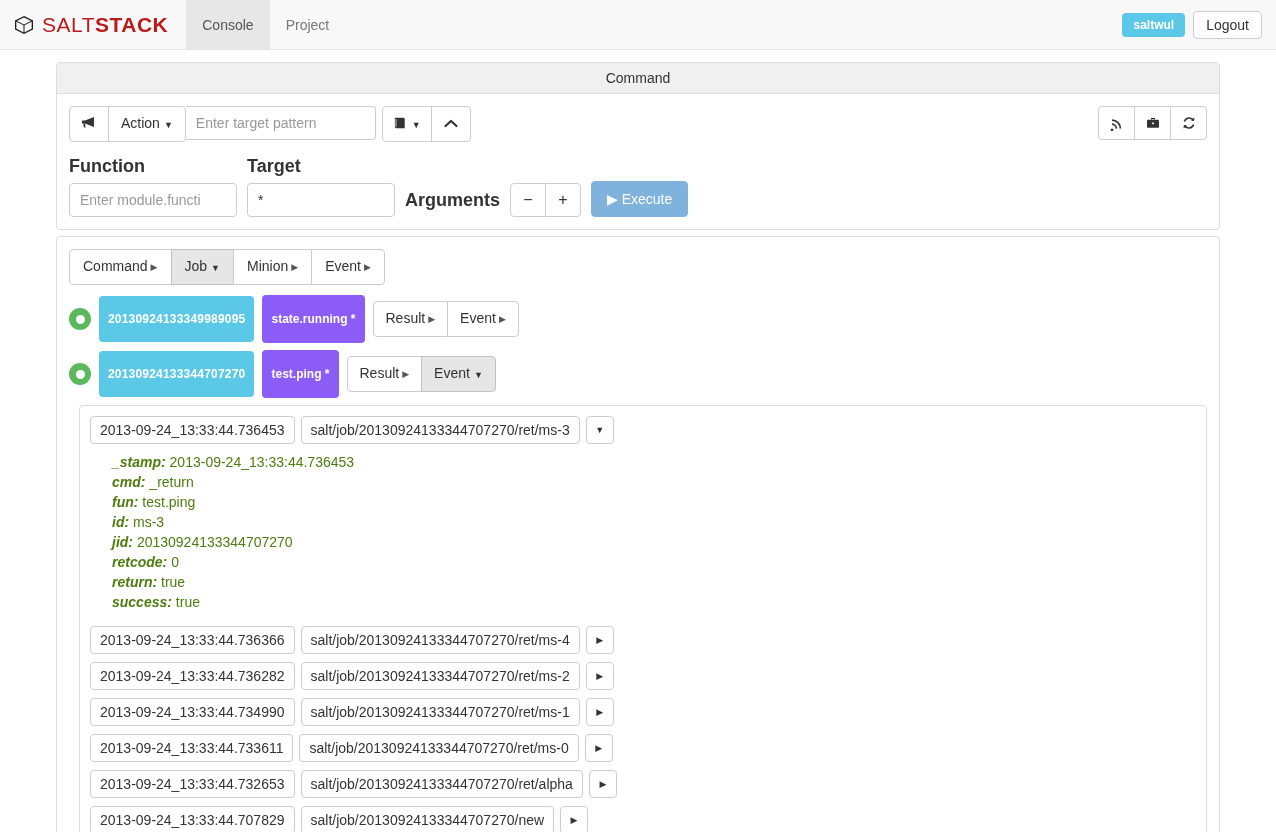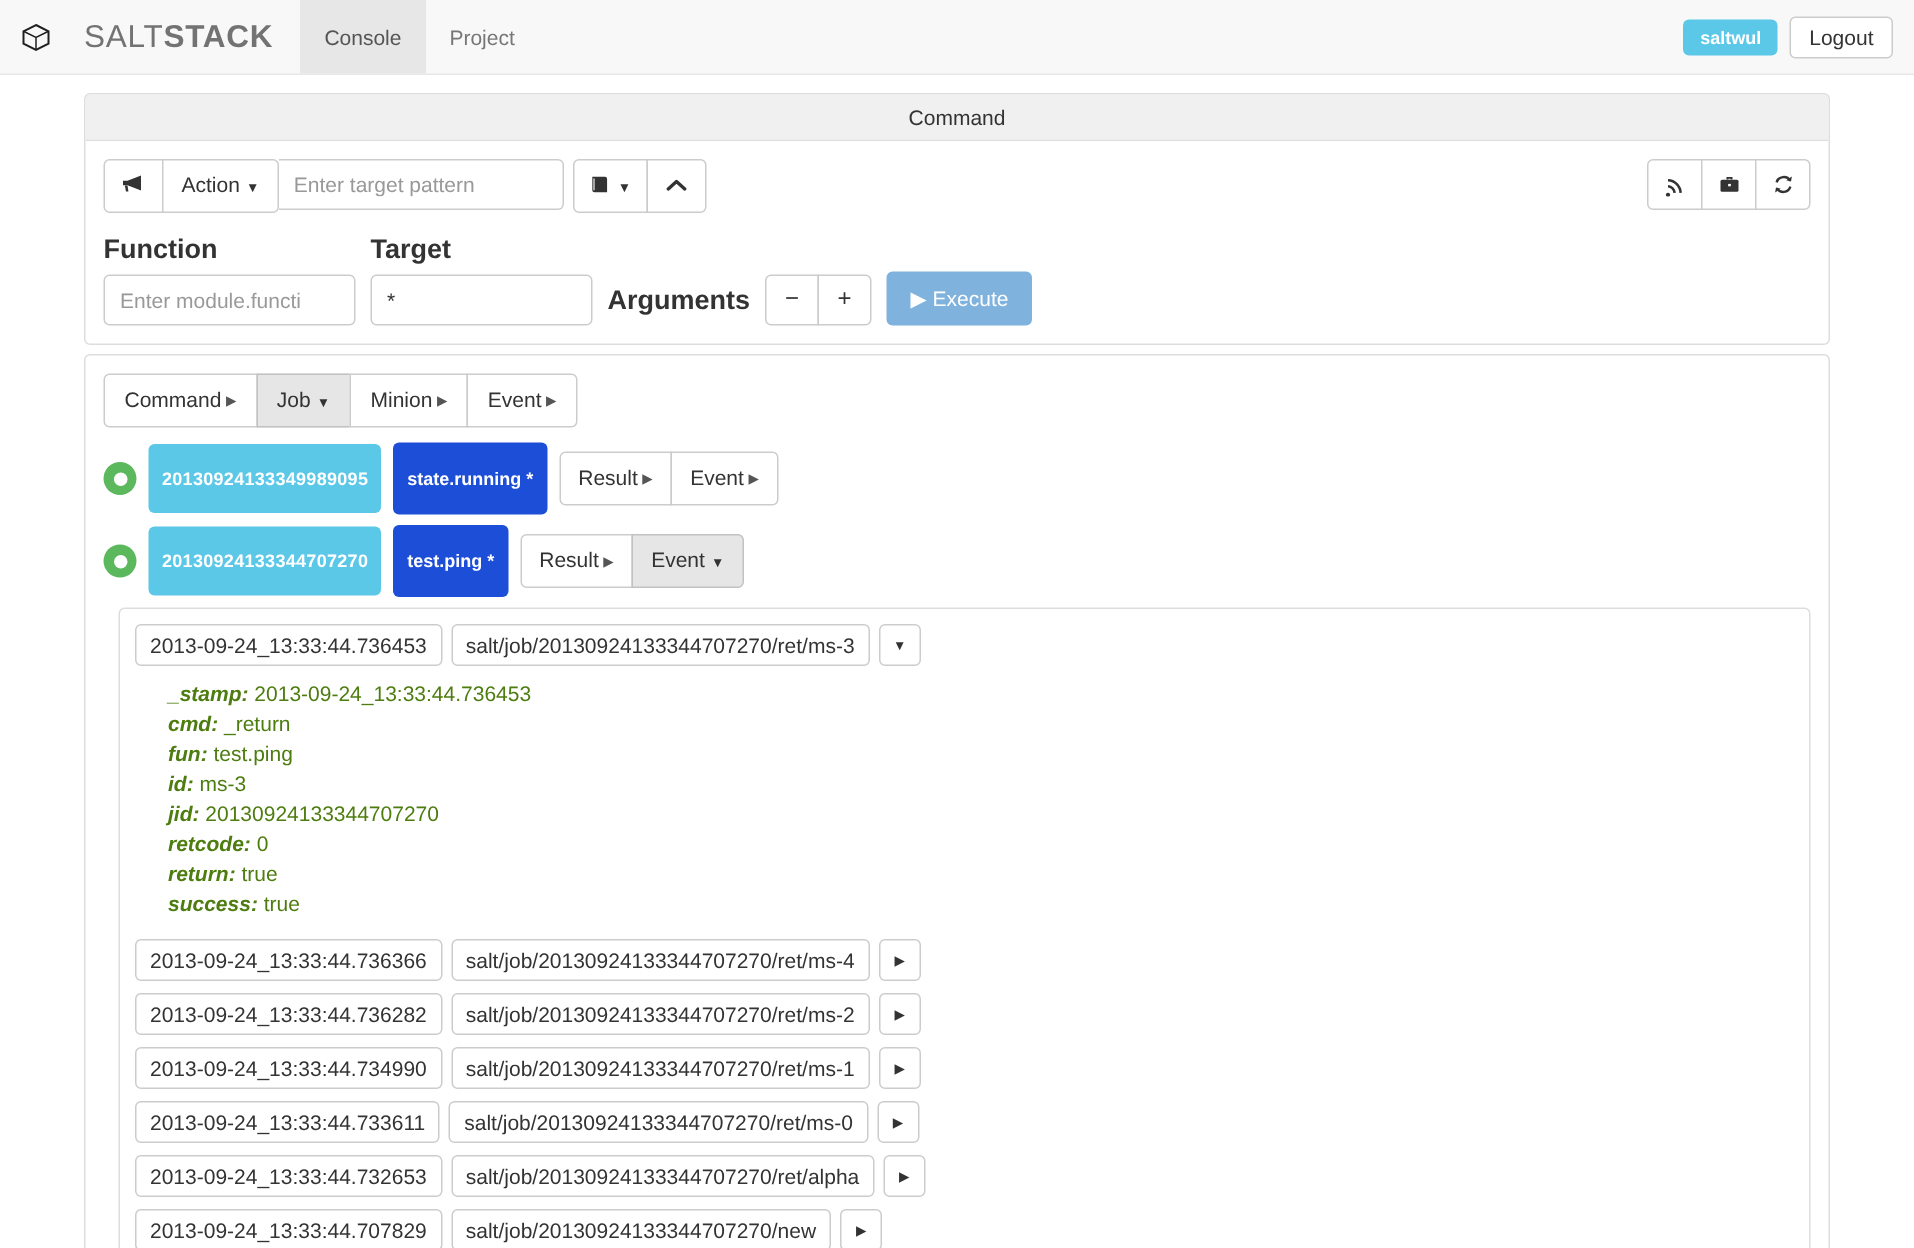--- a/index.html
+++ b/index.html
@@ -19,24 +19,24 @@
     background: #f8f8f8;
     border-bottom: 1px solid #e7e7e7;
     display: flex;
     align-items: stretch;
     position: relative;
   }
   .brand {
     display: flex;
     align-items: center;
     padding: 0 18px 0 14px;
-    gap: 22px;
+    gap: 8px;
     font-size: 21px;
     letter-spacing: .5px;
-    color: #737373;
+    color: #b91c1c;
   }
   .brand-mark { width: 20px; height: 20px; display:block; }
   .brand-text { font-size: 21px; line-height: 1; }
   .brand-text b { font-weight: 700; }
   .brand-text span { font-weight: 400; }
 
   .nav-link {
     display: flex; align-items: center;
     padding: 0 16px;
     color: #777777;
@@ -193,21 +193,21 @@
     background: #5bc8e8;
     color: #ffffff;
     font-weight: 700;
     font-size: 12px;
     border-radius: 4px;
     padding: 16px 9px;
     letter-spacing: .2px;
     cursor: pointer;
   }
   .fun-badge {
-    background: #1d4ed8;
+    background: #8b5cf6;
     color: #ffffff;
     font-weight: 700;
     font-size: 12px;
     border-radius: 4px;
     padding: 17px 9px;
     cursor: pointer;
   }
 
   
   .event-panel {

